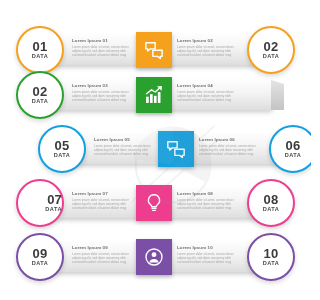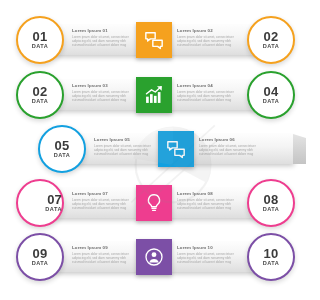--- a/index.html
+++ b/index.html
@@ -153,21 +153,21 @@
   <svg class="watermark" viewBox="0 0 100 100">
     <circle cx="50" cy="50" r="34" fill="none" stroke="#8a8a8a" stroke-width="2"></circle>
     <path d="M50 50 L50 16 A34 34 0 0 1 80 66 Z" fill="#9a9a9a"></path>
     <path d="M50 50 L14 44 A34 34 0 0 1 50 16 Z" fill="#b5b5b5"></path>
     <g stroke="#8a8a8a" stroke-width="1.6" fill="none">
       <path d="M12 84 L88 14"></path>
       <path d="M20 90 L92 26"></path>
     </g>
   </svg>
 
-<div class="row" style="top: 14px;">
+<div class="row" style="top: 24px;">
       <div class="band"></div>
       <div class="textblock tb-left">
         <div class="tb-head">Lorem Ipsum 01</div>
         <div class="tb-body">
           <div class="tb-line">Lorem ipsum dolor sit amet, consectetuer</div>
           <div class="tb-line">adipiscing elit, sed diam nonummy nibh</div>
           <div class="tb-line">euismod tincidunt ut laoreet dolore mag</div>
         </div>
       </div>
       <div class="textblock tb-right">
@@ -222,24 +222,20 @@
             <rect x="16.6" y="8.5" width="3.2" height="13"></rect>
             <path d="M3 10.5 L9 5.8 L13.5 8.4 L20.4 2.2" fill="none" stroke="#ffffff" stroke-width="1.7" stroke-linecap="round" stroke-linejoin="round"></path>
             <path d="M15.6 1.6 L21.4 1.4 L21.2 7.0 Z"></path>
           </svg>
         </span>
       </div>
       <div class="circle circle-left" style="border-color: rgb(42, 161, 46);">
         <div class="c-num">02</div>
         <div class="c-label">DATA</div>
       </div>
-      <div class="circle circle-right" style="border-color: rgb(42, 161, 46);">
-        <div class="c-num">04</div>
-        <div class="c-label">DATA</div>
-      </div>
     </div>
     <div class="row" style="top: 123px; margin-left: 22px;">
       <div class="band"></div>
       <div class="textblock tb-left">
         <div class="tb-head">Lorem Ipsum 05</div>
         <div class="tb-body">
           <div class="tb-line">Lorem ipsum dolor sit amet, consectetuer</div>
           <div class="tb-line">adipiscing elit, sed diam nonummy nibh</div>
           <div class="tb-line">euismod tincidunt ut laoreet dolore mag</div>
         </div>
@@ -255,20 +251,24 @@
       <div class="icon-tile" style="background: rgb(18, 160, 224);">
         <span>
           <svg viewBox="0 0 24 24" fill="none" stroke="#ffffff" stroke-width="1.7" stroke-linejoin="round">
             <path d="M2.2 3.2h11.2v7.4H7.6L4.4 13.2v-2.6H2.2z" fill="none"></path>
             <path d="M10.6 12.2h11.2v7.4h-2.2v2.6l-3.2-2.6h-5.8z" fill="none"></path>
           </svg>
         </span>
       </div>
       <div class="circle circle-left" style="border-color: rgb(18, 160, 224);">
         <div class="c-num">05</div>
+        <div class="c-label">DATA</div>
+      </div>
+      <div class="circle circle-right" style="border-color: rgb(18, 160, 224);">
+        <div class="c-num">06</div>
         <div class="c-label">DATA</div>
       </div>
     </div>
     <div class="row" style="top: 177px;">
       <div class="band"></div>
       <div class="textblock tb-left">
         <div class="tb-head">Lorem Ipsum 07</div>
         <div class="tb-body">
           <div class="tb-line">Lorem ipsum dolor sit amet, consectetuer</div>
           <div class="tb-line">adipiscing elit, sed diam nonummy nibh</div>

